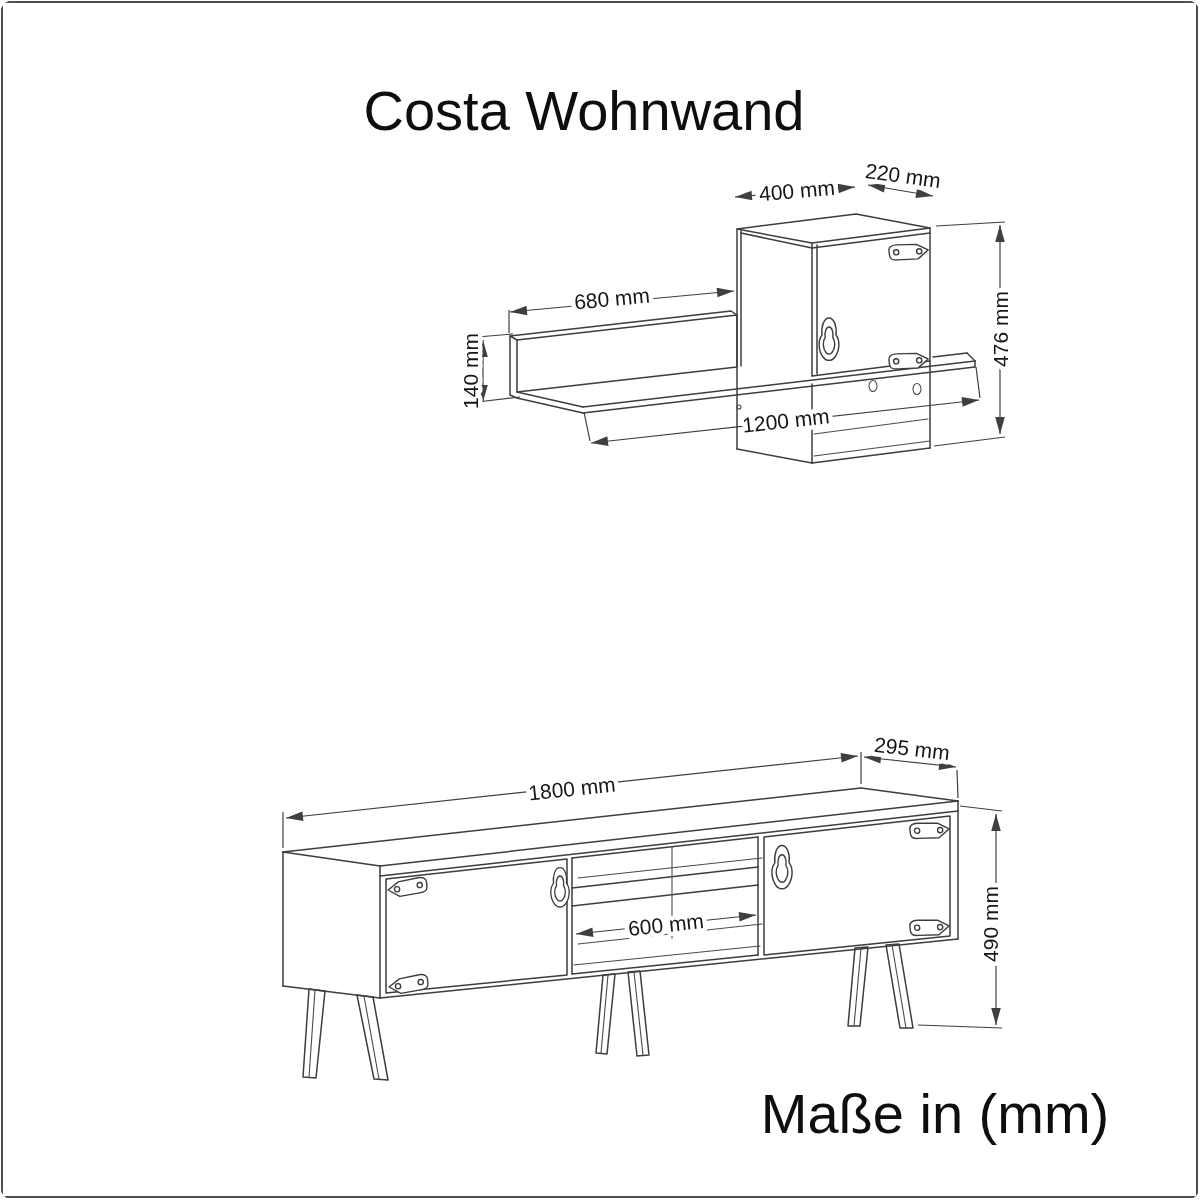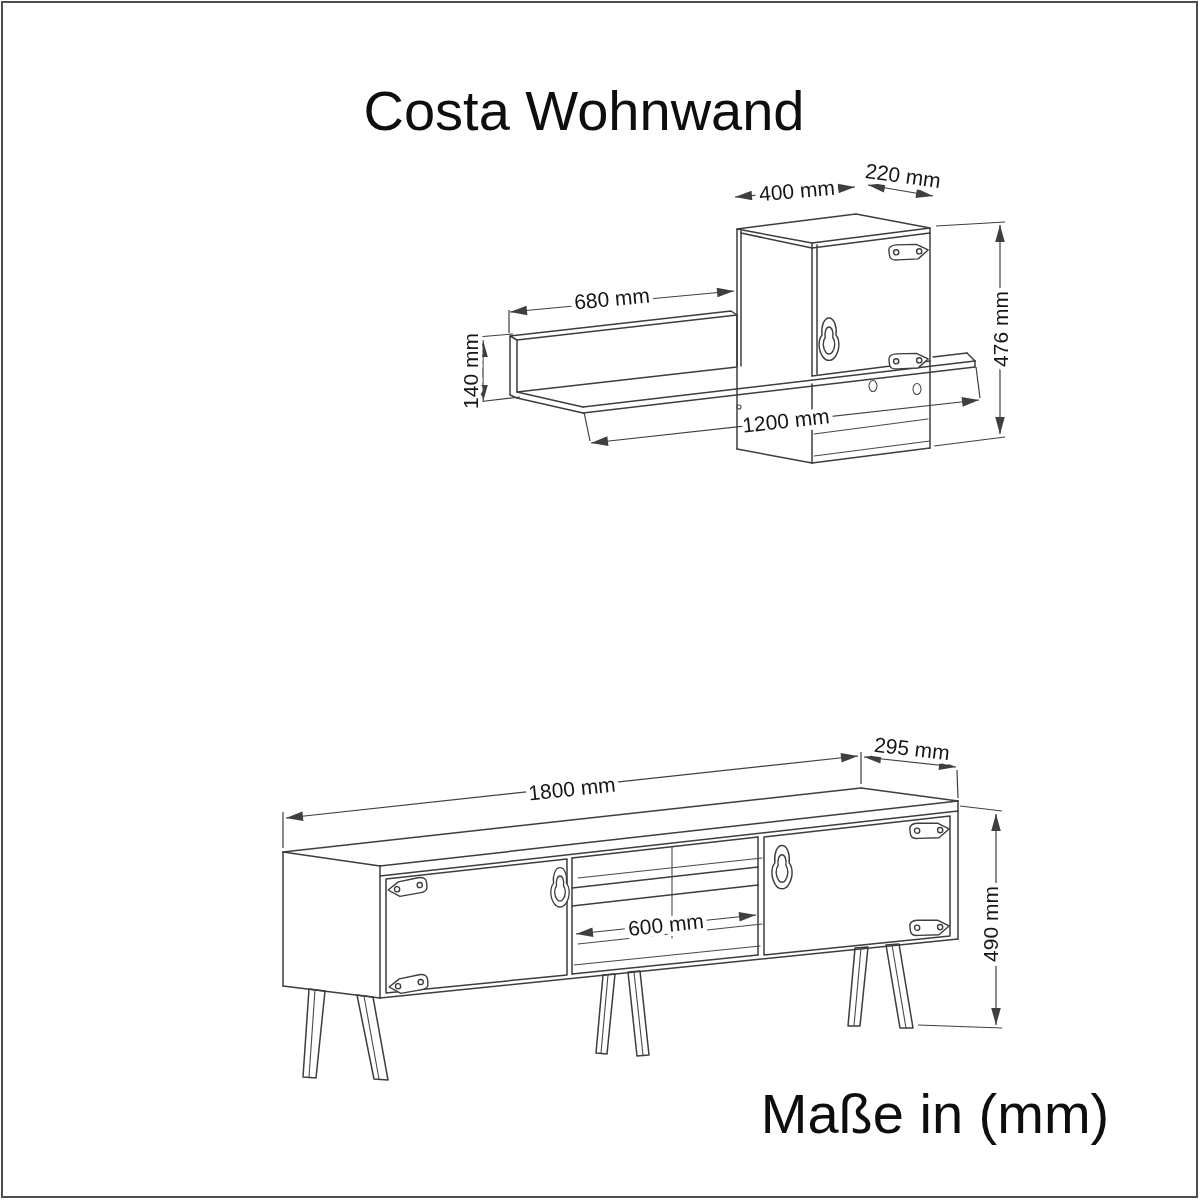--- a/index.html
+++ b/index.html
@@ -1,16 +1,16 @@
 <!DOCTYPE html>
 <html><head>
 <meta charset="utf-8">
 <style>
   html,body { margin:0; padding:0; background:#fff; }
-  .canvas { position:relative; width:1200px; height:1200px; background:#ffffff; overflow:hidden; }
+  .canvas { position:relative; width:1200px; height:1200px; background:#ffffff; overflow:hidden;border-radius:14px; }
   svg { display:block; }
   .f  { fill:none; stroke:#3d3d3d; stroke-width:1.5; stroke-linejoin:round; stroke-linecap:round; }
   .fl { fill:none; stroke:#4a4a4a; stroke-width:1.1; stroke-linejoin:round; }
   .hw { fill:#ffffff; stroke:#3d3d3d; stroke-width:1.4; stroke-linejoin:round; }
   .dim,.ext { stroke:#3f3f3f; stroke-width:1.2; fill:none; }
   .dim { marker-start:url(#arrS); marker-end:url(#arrE); }
   .dl { font-family:"Liberation Sans",sans-serif; font-size:21px; fill:#161616;
         text-anchor:middle; paint-order:stroke; stroke:#ffffff; stroke-width:9px; stroke-linejoin:round; }
   .title { font-family:"Liberation Sans",sans-serif; font-size:56px; fill:#0e0e0e; text-anchor:middle; }
   .frame { fill:none; stroke:#4f4f4f; stroke-width:2; }

